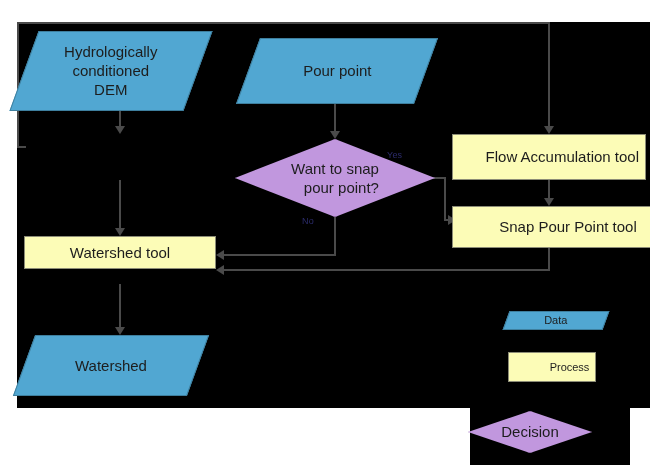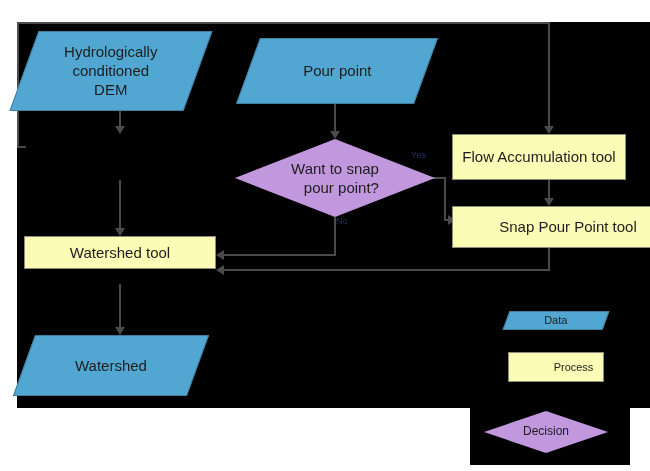--- a/index.html
+++ b/index.html
@@ -63,30 +63,30 @@
     background: #C197DE;
     border: 1px solid #8d6ba3;
     clip-path: polygon(50% 0%, 100% 50%, 50% 100%, 0% 50%);
     z-index: 1;
   }
 
   
   #node-dem        { left: 24px;  top: 31px;  width: 174px; height: 80px;  font-size: 15px; }
   #node-pour       { left: 248px; top: 38px;  width: 178px; height: 66px;  font-size: 15px; }
   #node-flowdir    { left: 24px;  top: 134px; width: 192px; height: 46px;  font-size: 15px; }
-  #node-flowacc    { left: 452px; top: 134px; width: 174px; height: 46px;  font-size: 15px; }
+  #node-flowacc    { left: 452px; top: 134px; width: 194px; height: 46px;  font-size: 15px; justify-content: flex-end; }
   #node-decision   { left: 235px; top: 139px; width: 200px; height: 78px;  font-size: 15px; text-align: right; }
   #node-snap       { left: 452px; top: 206px; width: 232px; height: 42px;  font-size: 15px; }
   #node-wstool     { left: 24px;  top: 236px; width: 192px; height: 33px;  font-size: 15px; }
   #node-watershed  { left: 24px;  top: 335px; width: 174px; height: 61px;  font-size: 15px; }
 
   
   #legend-data     { left: 506px; top: 311px; width: 100px; height: 19px; font-size: 11px; }
-  #legend-process  { left: 508px; top: 352px; width: 96px;  height: 30px; font-size: 11px; padding-left: 35px; }
-  #legend-decision { left: 484px; top: 411px; width: 124px; height: 42px; font-size: 12px; }
+  #legend-process  { left: 508px; top: 352px; width: 88px;  height: 30px; font-size: 11px; padding-left: 35px; }
+  #legend-decision { left: 468px; top: 411px; width: 124px; height: 42px; font-size: 15px; }
 
   
   .line {
     position: absolute;
     background: #4a4a4a;
   }
   .line.h { height: 2px; }
   .line.v { width: 2px; }
 
   .arrow {
@@ -110,22 +110,22 @@
   }
 
   
   .edge-label {
     position: absolute;
     font-size: 9px;
     color: #2b2b6b;
     letter-spacing: .2px;
     white-space: nowrap;
   }
-  #label-yes { left: 411px; top: 150px; }
-  #label-no  { left: 302px; top: 216px; margin-left: 34px; }
+  #label-yes { left: 387px; top: 150px; }
+  #label-no  { left: 302px; top: 216px; }
 </style>
 </head>
 <body>
 
 <div id="canvas">
 
   <div id="panel-main" class="panel"></div>
   <div id="panel-legend" class="panel"></div>
 
   <div class="line v" style="left:17px; top:22px; height:126px;"></div>

